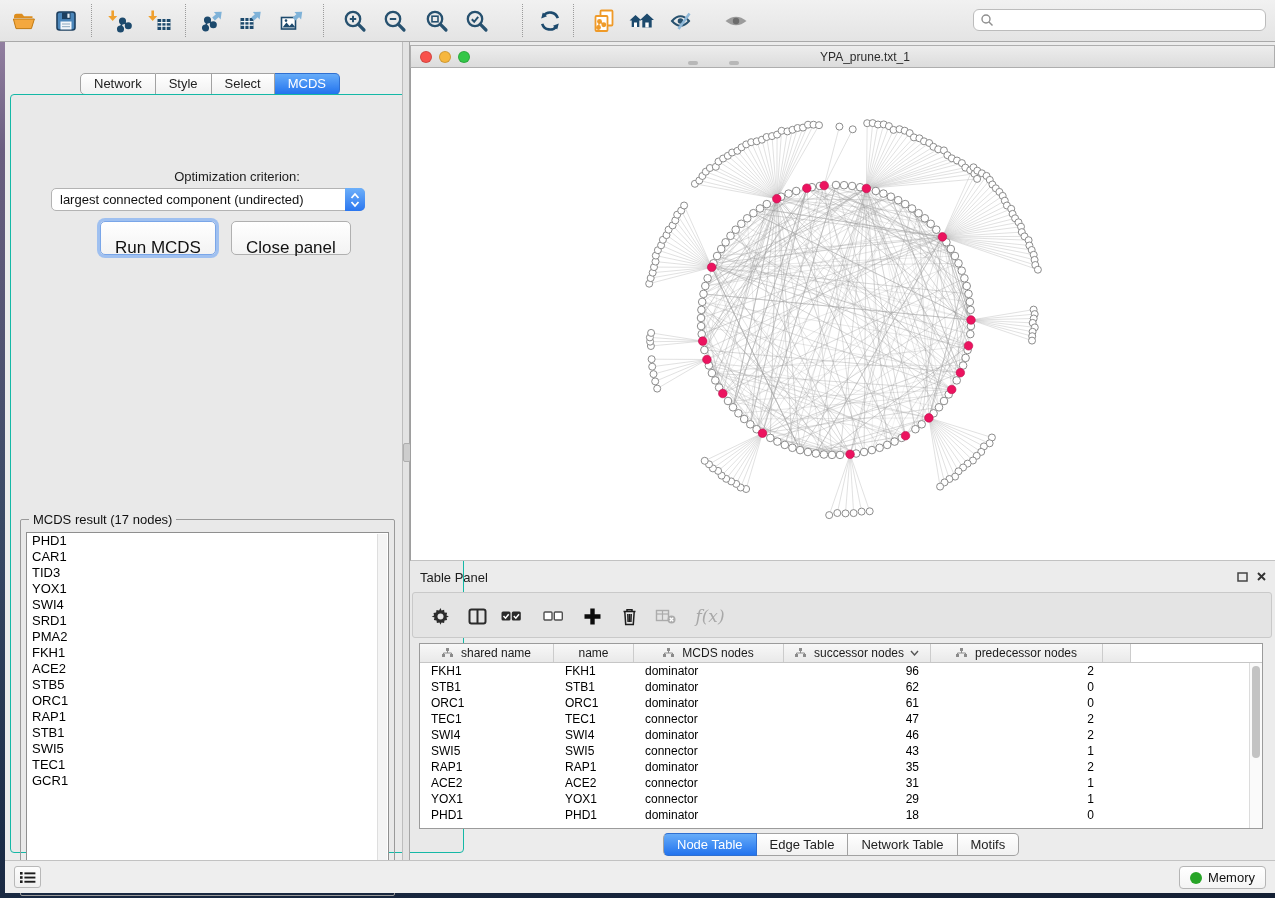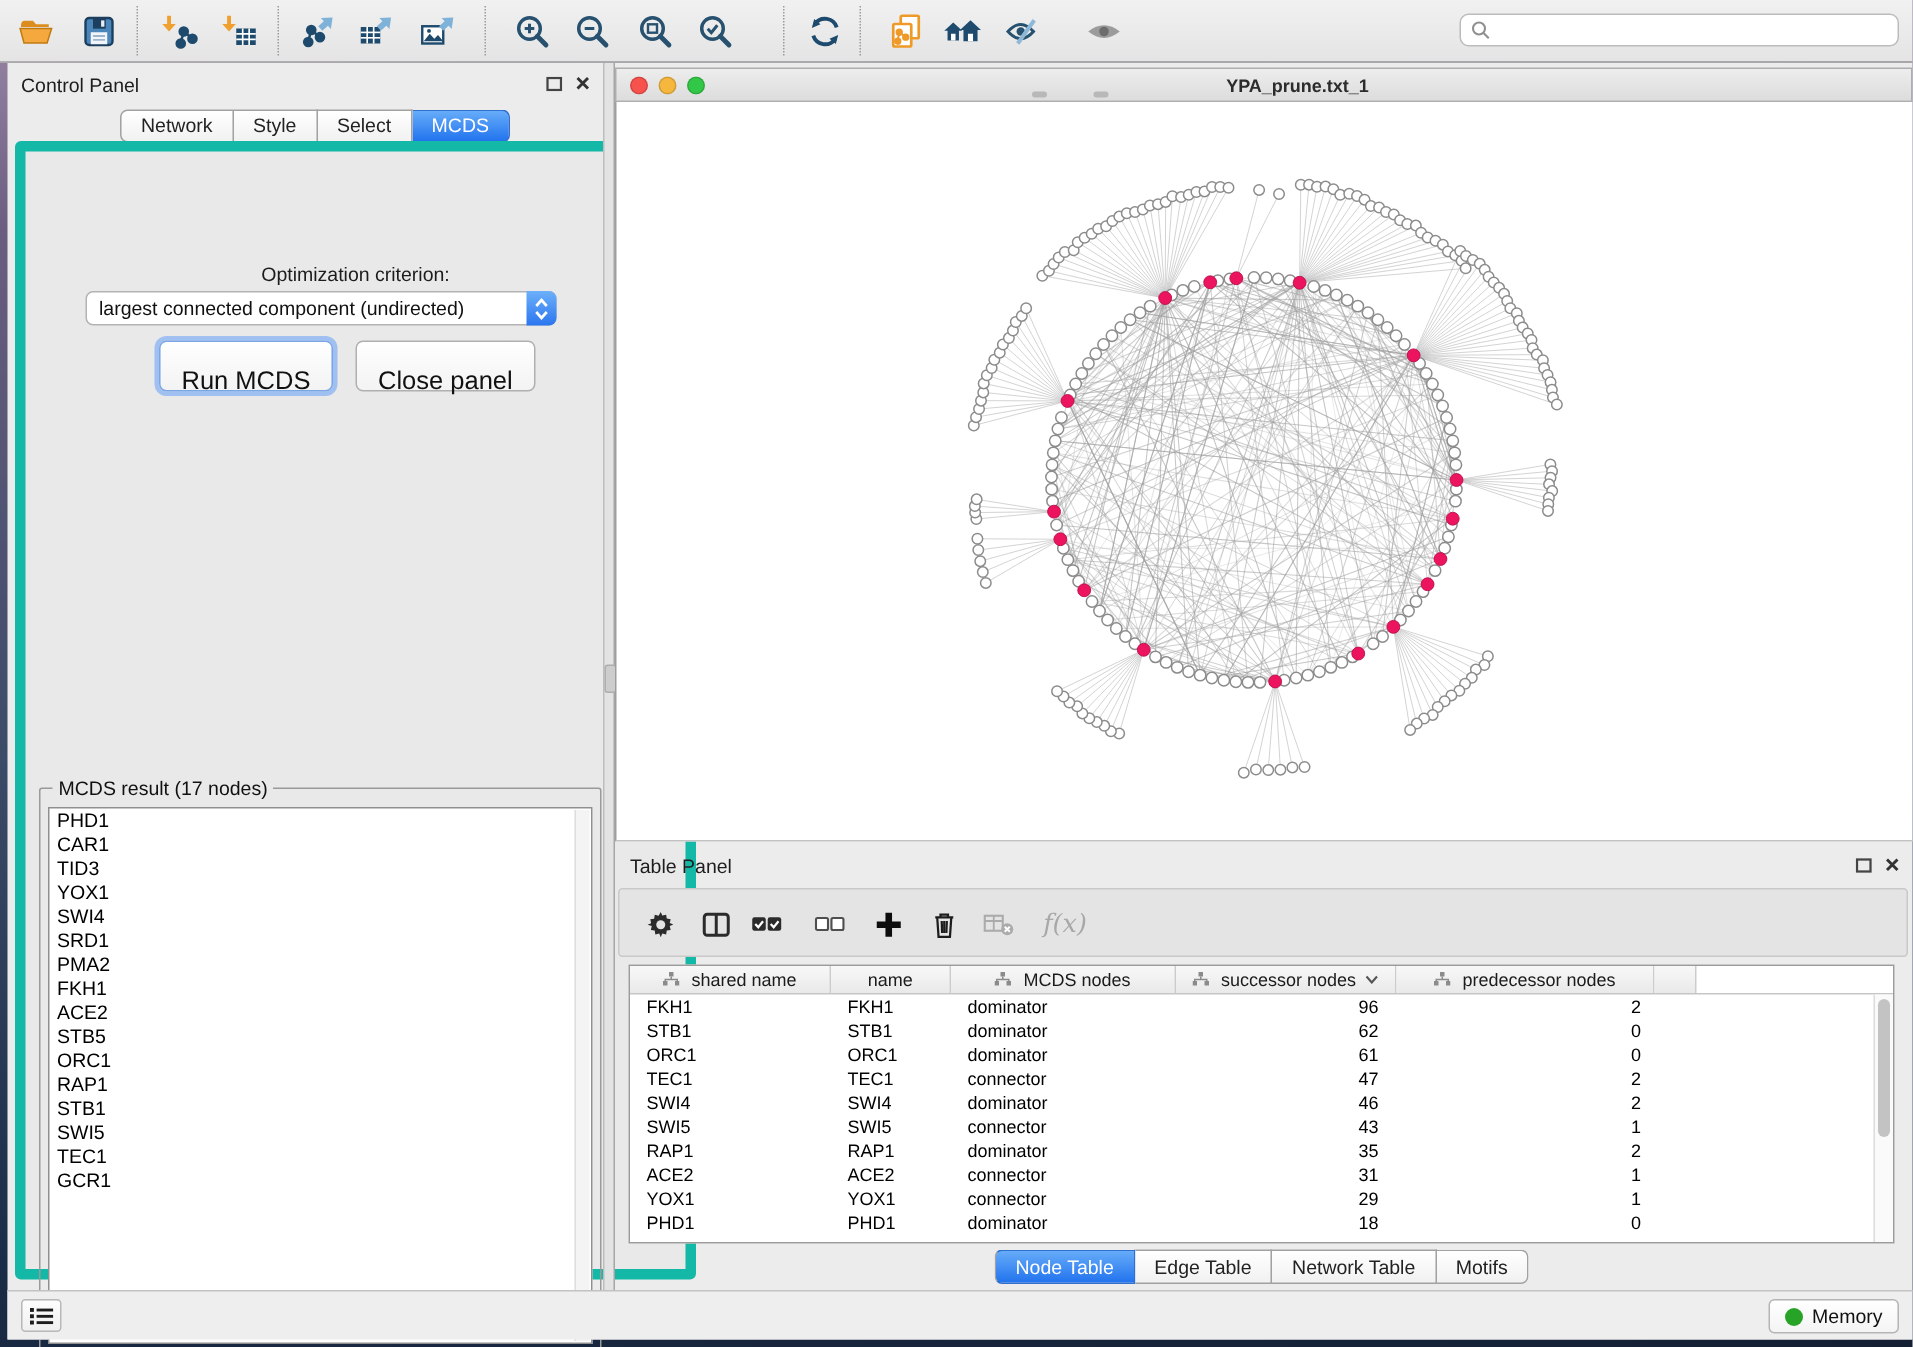--- a/index.html
+++ b/index.html
@@ -24,21 +24,21 @@
   .panel-titlebar{position:absolute;left:0;right:0;top:2px;height:24px;display:flex;align-items:center;}
   .panel-title{font-size:13px;color:#1d1d1d;padding-left:9px;}
   .win-btns{position:absolute;right:8px;top:6px;display:flex;gap:8px;align-items:center;}
   .cp-tabs{position:absolute;left:75px;top:31px;display:flex;}
   .seg-tab{height:20px;line-height:20px;padding:0 13px;font-size:13px;color:#222;cursor:default;
     background:linear-gradient(#ffffff,#f1f1f1);border-top:1px solid #a2a2a2;border-bottom:1px solid #a2a2a2;border-right:1px solid #a2a2a2;}
   .seg-tab:first-child{border-left:1px solid #a2a2a2;border-radius:5px 0 0 5px;}
   .seg-tab:last-child{border-radius:0 5px 5px 0;}
   .seg-active{background:linear-gradient(#66acf9,#2273ee);color:#fff;border-color:#2f6fd0;}
   .cp-box{position:absolute;left:5px;top:52px;width:454px;height:759px;background:#e9e9e9;
-    border:7px solid #14b8a6;border-radius:4px;box-sizing:border-box;}
+    border:1px solid #14b8a6;border-radius:4px;box-sizing:border-box;}
   .opt-label{position:absolute;left:0;right:0;top:74px;text-align:center;font-size:13px;color:#1c1c1c;}
   .dropdown{position:absolute;left:40px;top:93px;width:314px;height:23px;background:#fff;border:1px solid #b3b3b3;
     border-radius:5px;display:flex;align-items:center;box-sizing:border-box;}
   .dropdown .dd-text{flex:1;font-size:13px;color:#111;padding-left:8px;white-space:nowrap;}
   .dd-cap{width:20px;height:23px;margin:-1px -1px -1px 0;border-radius:0 5px 5px 0;
     background:linear-gradient(#6db0fa,#2b76ef);display:flex;align-items:center;justify-content:center;}
   .pbtn{position:absolute;top:126px;height:24px;background:linear-gradient(#ffffff,#f3f3f3);
     border:1px solid #b0b0b0;border-radius:5px;font-size:17px;color:#111;
     font-family:"Liberation Sans",sans-serif;padding:16px 14px;}
   .pbtn.run{left:89px;box-shadow:0 0 0 3px rgba(110,165,245,.6);border-color:#7aa6e8;}
@@ -49,21 +49,21 @@
   .mcds-item{font-size:13px;line-height:16px;padding-left:5px;color:#000;}
   .mcds-scroll{position:absolute;right:1px;top:1px;bottom:1px;width:9px;background:#f4f4f4;border-left:1px solid #dedede;}
   
   .v-divider{position:absolute;left:397px;top:0;width:8px;height:818px;background:#e3e3e3;
     border-left:1px solid #bdbdbd;border-right:1px solid #a6a6a6;box-sizing:border-box;}
   .v-handle{position:absolute;left:0px;top:401px;width:6px;height:17px;background:#cdcdcd;border:1px solid #aeaeae;border-radius:2px;}
   
   .net-frame{position:absolute;left:405px;top:3px;width:865px;height:516px;}
   .net-title{position:absolute;left:0;right:0;top:0;height:23px;background:linear-gradient(#ededed,#dcdcdc);
     border:1px solid #aeaeae;box-sizing:border-box;display:flex;align-items:center;justify-content:center;}
-  .net-title-text{font-size:12px;font-weight:bold;color:#2c2c2c;margin-left:45px;}
+  .net-title-text{font-size:12px;font-weight:normal;color:#2c2c2c;margin-left:45px;}
   .lights{position:absolute;left:9px;top:5px;display:flex;gap:7px;}
   .light{width:12px;height:12px;border-radius:50%;border:1px solid rgba(0,0,0,.15);box-sizing:border-box;}
   .gripper{position:absolute;top:16px;width:10px;height:4px;background:#b8b8b8;border-radius:2px;}
   .net-canvas{position:absolute;left:0;right:0;top:23px;height:493px;background:#fff;
     border-left:1px solid #9e9e9e;border-bottom:1px solid #c2c2c2;box-sizing:border-box;}
   
   .table-panel{position:absolute;left:405px;top:523px;width:865px;height:295px;}
   .tp-toolbar{position:absolute;left:2px;right:3px;top:27px;height:46px;background:#e4e4e4;
     border:1px solid #c9c9c9;border-radius:3px;box-sizing:border-box;}
   .tpi{position:absolute;top:11px;width:24px;height:24px;display:flex;align-items:center;justify-content:center;}
@@ -254,31 +254,20 @@
       <circle cx="6" cy="6" r="4" fill="none" stroke="#8f8f8f" stroke-width="1.4"></circle>
       <line x1="9" y1="9" x2="12.5" y2="12.5" stroke="#8f8f8f" stroke-width="1.4"></line>
     </svg>
     <input placeholder="" style="">
   </span>
 </div>
 
 <div class="workspace">
 
   <div class="cp">
-    <div class="panel-titlebar">
-      <span class="panel-title">Control Panel</span>
-      <span class="win-btns">
-        <svg width="11" height="10" viewBox="0 0 11 10">
-          <rect x="1" y="1" width="9" height="8" fill="none" stroke="#444" stroke-width="1.5"></rect>
-        </svg>
-        <svg width="11" height="11" viewBox="0 0 11 11">
-          <path d="M2 2l7 7M9 2l-7 7" stroke="#333" stroke-width="1.9"></path>
-        </svg>
-      </span>
-    </div>
     <div class="cp-tabs">
         <div class="seg-tab">Network</div>
         <div class="seg-tab">Style</div>
         <div class="seg-tab">Select</div>
         <div class="seg-tab seg-active">MCDS</div>
       </div>
     <div class="cp-box">
       <div class="opt-label">Optimization criterion:</div>
       <div class="dropdown">
         <span class="dd-text">largest connected component (undirected)</span>

